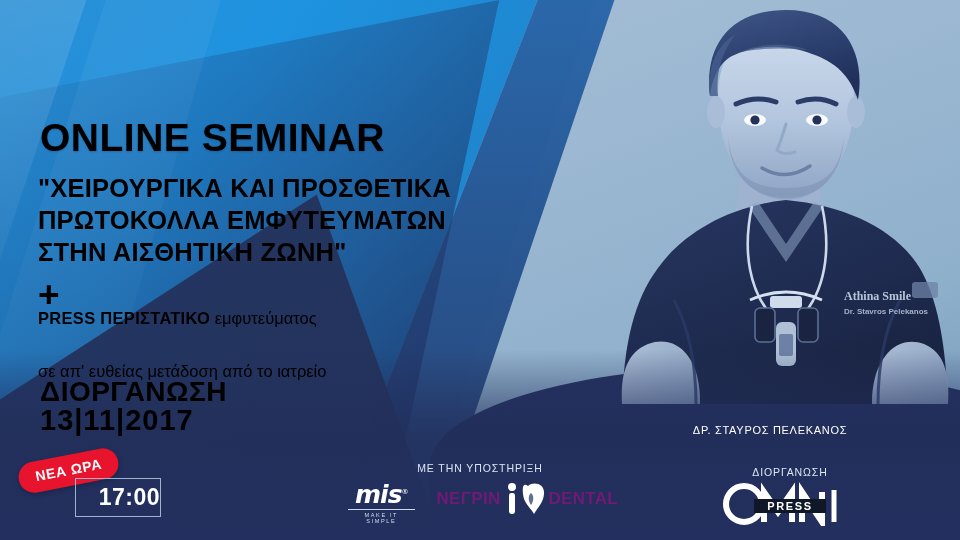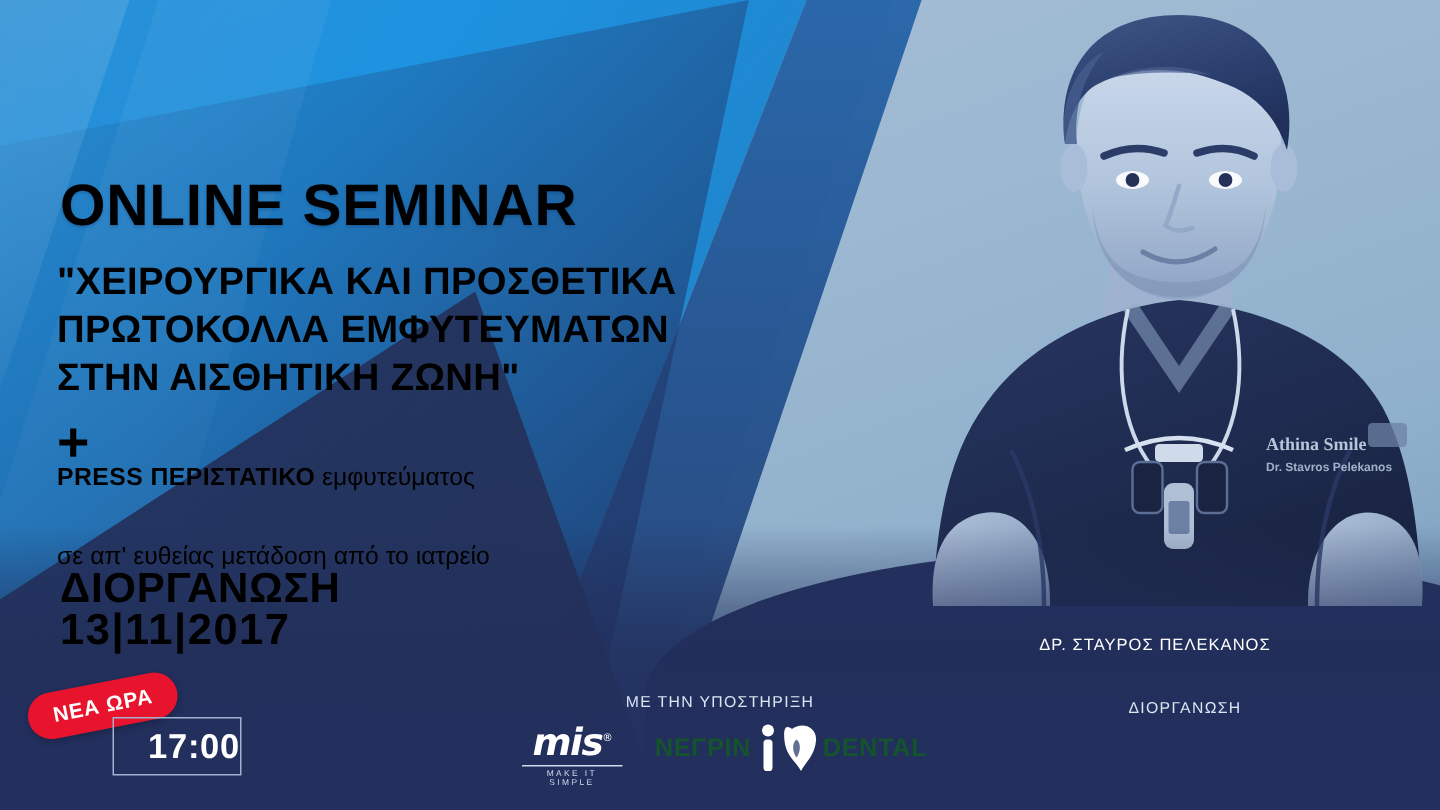--- a/index.html
+++ b/index.html
@@ -136,21 +136,21 @@
   }
   
   #mis-logo{width:70px;text-align:center;color:#fff;}
   .mis-mark{font-size:25px;font-weight:700;font-style:italic;letter-spacing:-1px;line-height:1;
             font-family:"DejaVu Sans",sans-serif;position:relative;display:inline-block;}
   .mis-mark sup{font-size:7px;vertical-align:super;font-style:normal;font-weight:400;}
   .mis-rule{height:1px;background:#cfdced;margin:2px 0 2px;}
   .mis-tag{font-size:5.6px;letter-spacing:1.6px;color:#cfdced;}
 
   
-  #negrin-logo{display:flex;align-items:center;color:#14532d;gap:3px;}
+  #negrin-logo{display:flex;align-items:center;color:#701a75;gap:3px;}
   .neg-word{font-size:17px;font-weight:700;letter-spacing:.3px;}
   .in-mark{position:relative;width:42px;height:34px;display:inline-block;}
 
   
   #omni-logo{position:absolute;left:722px;top:482px;width:140px;height:44px;}
 
   
   #doctor-name{
     position:absolute;left:620px;top:424px;width:300px;text-align:center;
     color:#fff;font-size:11px;font-weight:400;letter-spacing:.7px;
@@ -316,16 +316,31 @@
           <path d="M27 11 C 24 13, 24 19, 27 23 C 30 19, 30 13, 27 11 Z" fill="#2b3f6e" opacity=".75"></path>
         </svg>
       </span>
       <span class="neg-word"><span>DENTAL</span></span>
     </div>
 
   </div>
 
   <div class="sponsor-head" id="organizer-head">ΔΙΟΡΓΑΝΩΣΗ</div>
 
+  <div id="omni-logo">
+    <svg viewBox="0 0 140 44" width="140" height="44">
+
+      <circle cx="22" cy="22" r="18" fill="none" stroke="#ffffff" stroke-width="6"></circle>
+
+      <path d="M42 40 L42 10 L56 30 L70 10 L70 40" fill="none" stroke="#ffffff" stroke-width="6"></path>
+
+      <path d="M80 40 L80 10 L100 40 L100 10" fill="none" stroke="#ffffff" stroke-width="6"></path>
+
+      <path d="M112 8 L112 40" stroke="#ffffff" stroke-width="5"></path>
+
+      <rect x="32" y="17" width="72" height="14" fill="#101828"></rect>
+      <text x="68" y="28" text-anchor="middle" fill="#ffffff" font-size="11" font-weight="700" letter-spacing="1.6" font-family="Liberation Sans, sans-serif">PRESS</text>
+    </svg>
+  </div>
 
   <div id="doctor-name">ΔΡ. ΣΤΑΥΡΟΣ ΠΕΛΕΚΑΝΟΣ</div>
 
 </div>
 
 </body></html>

